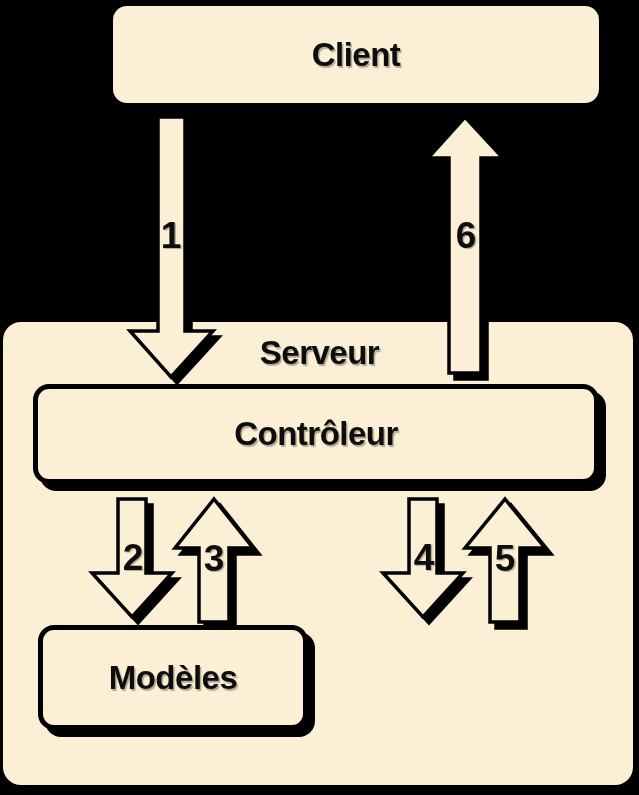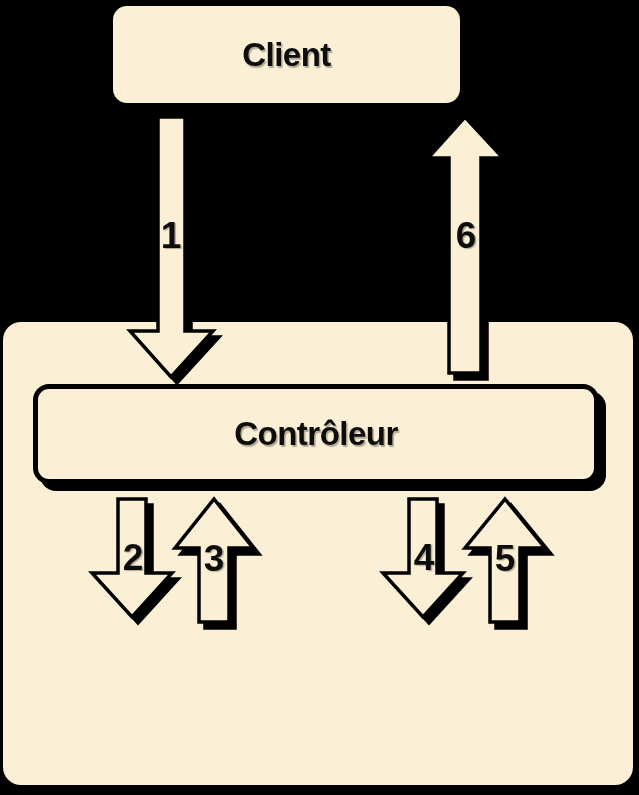--- a/index.html
+++ b/index.html
@@ -31,21 +31,21 @@
     box-shadow: 7px 7px 0 #000;
   }
   .node-label {
     color: #0d0d0d;
     font-size: 33px;
     font-weight: 700;
     letter-spacing: -0.5px;
     text-shadow: 1.5px 1.5px 1px rgba(0,0,0,0.30);
     white-space: nowrap;
   }
-  .client-box   { left: 113px; top: 6px;   width: 347px; height: 97px;  border-radius: 14px; }
+  .client-box   { left: 113px; top: 6px;   width: 486px; height: 97px;  border-radius: 14px; }
   .serveur-box  { left: 3px;   top: 322px; width: 630px; height: 463px; border-radius: 18px; }
   .serveur-label {
     position: absolute;
     left: 0; top: 334px; width: 639px;
     text-align: center;
   }
   .controleur-box { left: 33px;  top: 384px; width: 566px; height: 100px; border-radius: 16px; }
   .modeles-box    { left: 38px;  top: 625px; width: 270px; height: 105px; border-radius: 16px; }
   .vues-box       { left: 330px; top: 625px; width: 268px; height: 105px; border-radius: 16px; }
   .arrow-layer {
@@ -82,29 +82,33 @@
   .num-4 { left: 424px; top: 557px; }
   .num-5 { left: 505px; top: 558px; }
   .num-6 { left: 466px; top: 235px; }
 </style>
 </head>
 <body>
 
 <div class="stage">
 
   <div class="node plain serveur-box"></div>
+  <div class="node-label serveur-label">Serveur</div>
 
   <div class="node plain client-box">
     <span class="node-label">Client</span>
   </div>
 
   <div class="node framed controleur-box">
     <span class="node-label">Contrôleur</span>
   </div>
 
+  <div class="node framed modeles-box">
+    <span class="node-label">Modèles</span>
+  </div>
 
 
   <svg class="arrow-layer" viewBox="0 0 639 795" xmlns="http://www.w3.org/2000/svg">
 
     <polygon class="arrow-shadow" transform="translate(6,6)" points="158,117 185,117 185,331 213,331 171,377 130,331 158,331"></polygon>
     <polygon class="arrow-main" points="158,117 185,117 185,331 213,331 171,377 130,331 158,331"></polygon>
 
     <polygon class="arrow-shadow" transform="translate(6,6)" points="465,117 503,158 481,158 481,373 449,373 449,158 428,158"></polygon>
     <polygon class="arrow-main" points="465,117 503,158 481,158 481,373 449,373 449,158 428,158"></polygon>
 

